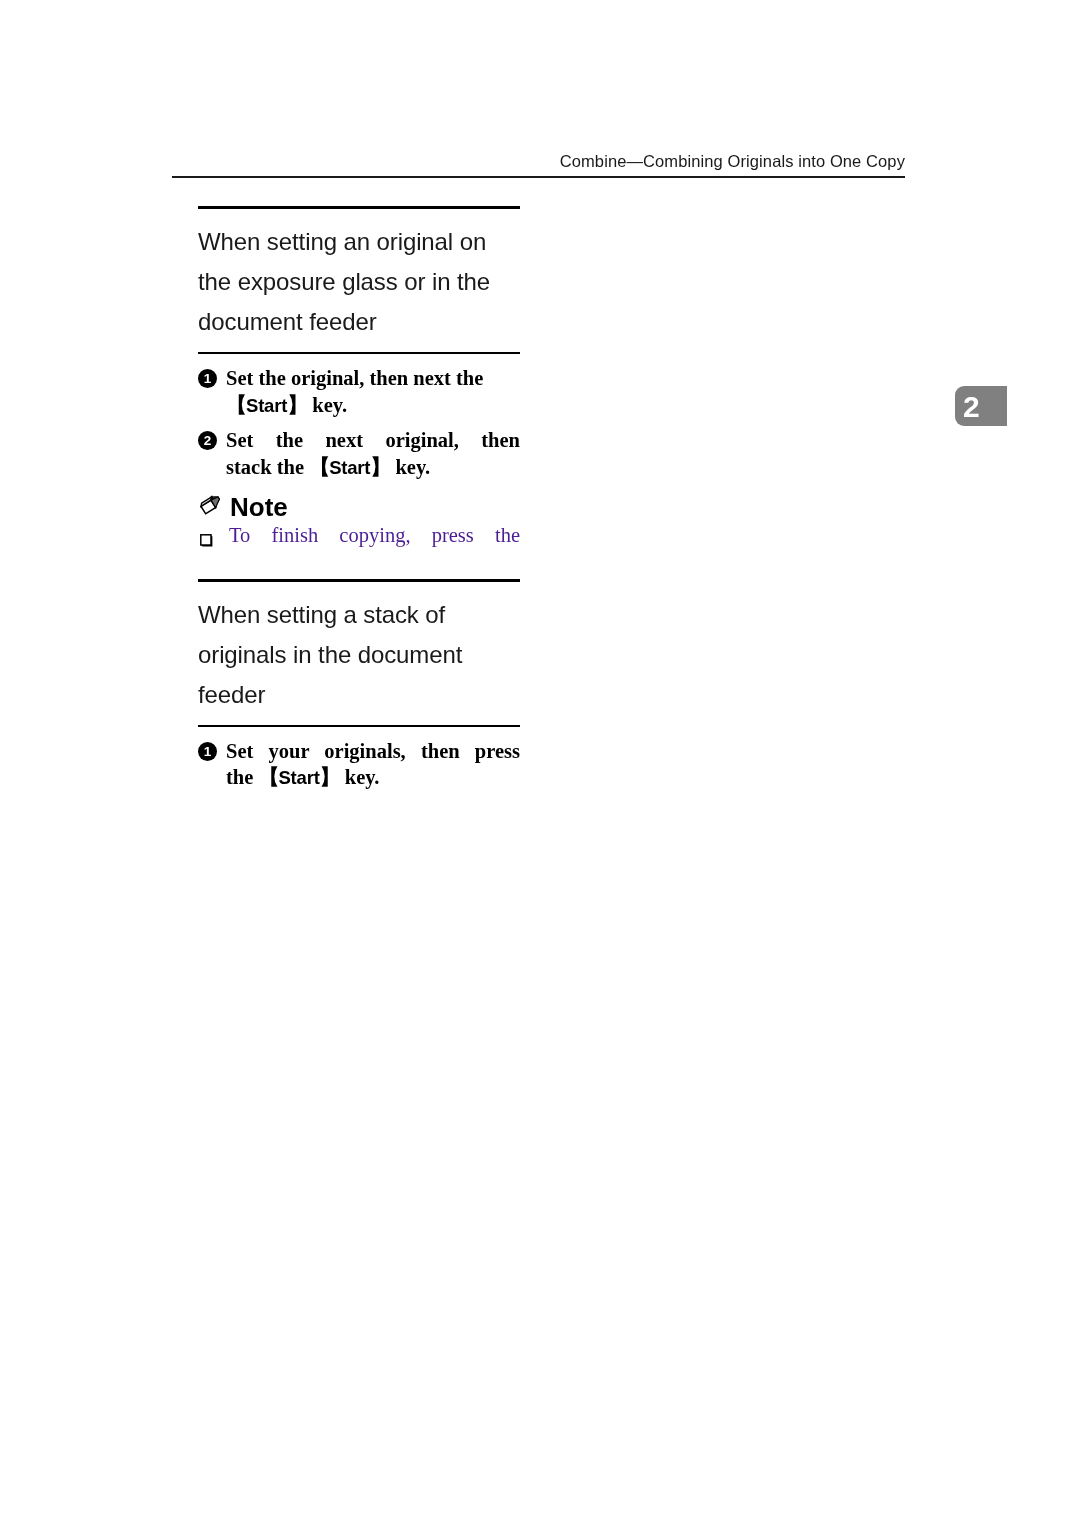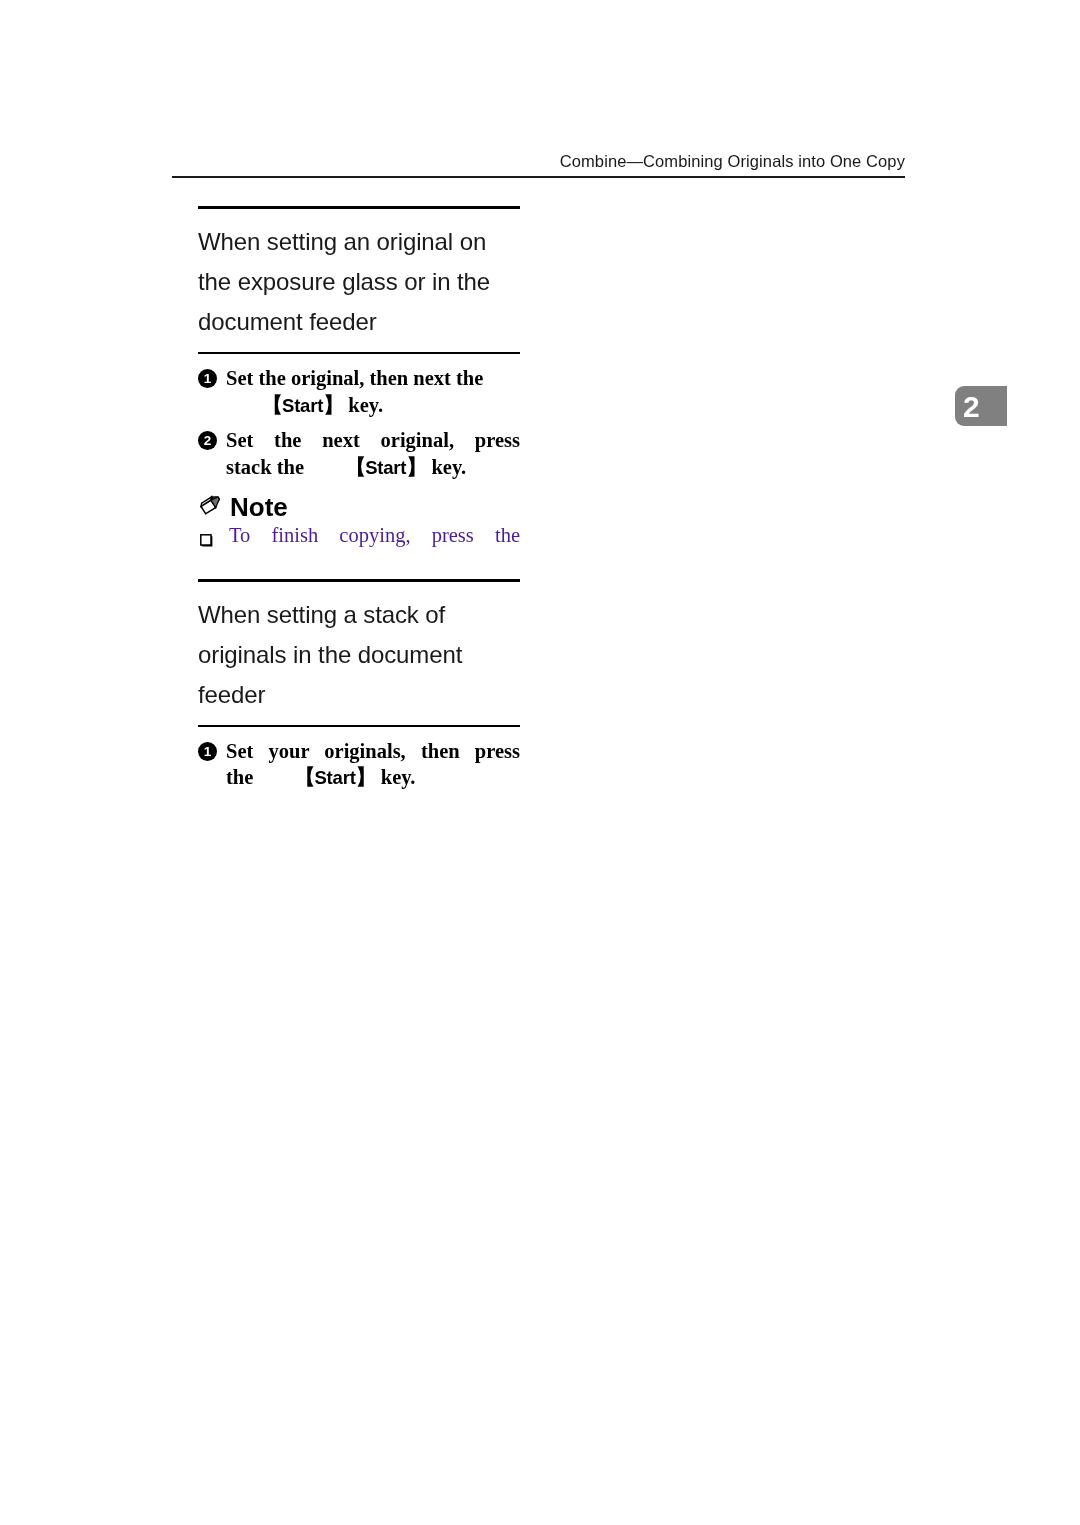--- a/index.html
+++ b/index.html
@@ -105,21 +105,20 @@
     text-align: justify;
     text-align-last: justify;
   }
   .step-line-2 { display: block; }
 
   
   .key {
     font-family: "Liberation Serif", serif;
     font-weight: bold;
     white-space: nowrap;
-    margin-left: 36px;
   }
   .key .brk {
     font-family: "Liberation Sans", sans-serif;
     font-weight: bold;
     font-size: 21px;
     letter-spacing: -1px;
   }
   .key .klabel {
     font-family: "Liberation Sans", sans-serif;
     font-weight: bold;
@@ -232,21 +231,21 @@
           <span class="step-num">1</span>
           <span class="step-text">
             <span class="step-line-1">Set the original, then next the</span>
             <span class="step-line-2"><span class="key"><span class="brk">【</span><span class="klabel">Start</span><span class="brk">】</span></span><span> key.</span></span>
           </span>
         </div>
 
         <div class="step step-justify">
           <span class="step-num">2</span>
           <span class="step-text">
-            <span class="step-line-1">Set the next original, press</span>
+            <span class="step-line-1">Set the next original, then</span>
             <span class="step-line-2"><span>stack the </span><span class="key"><span class="brk">【</span><span class="klabel">Start</span><span class="brk">】</span></span><span> key.</span></span>
           </span>
         </div>
 
       </div>
 
       <div class="note-block">
         <div class="note-title">
           <span class="pencil-icon">
             <svg viewBox="0 0 26 21" width="26" height="21" aria-hidden="true">

